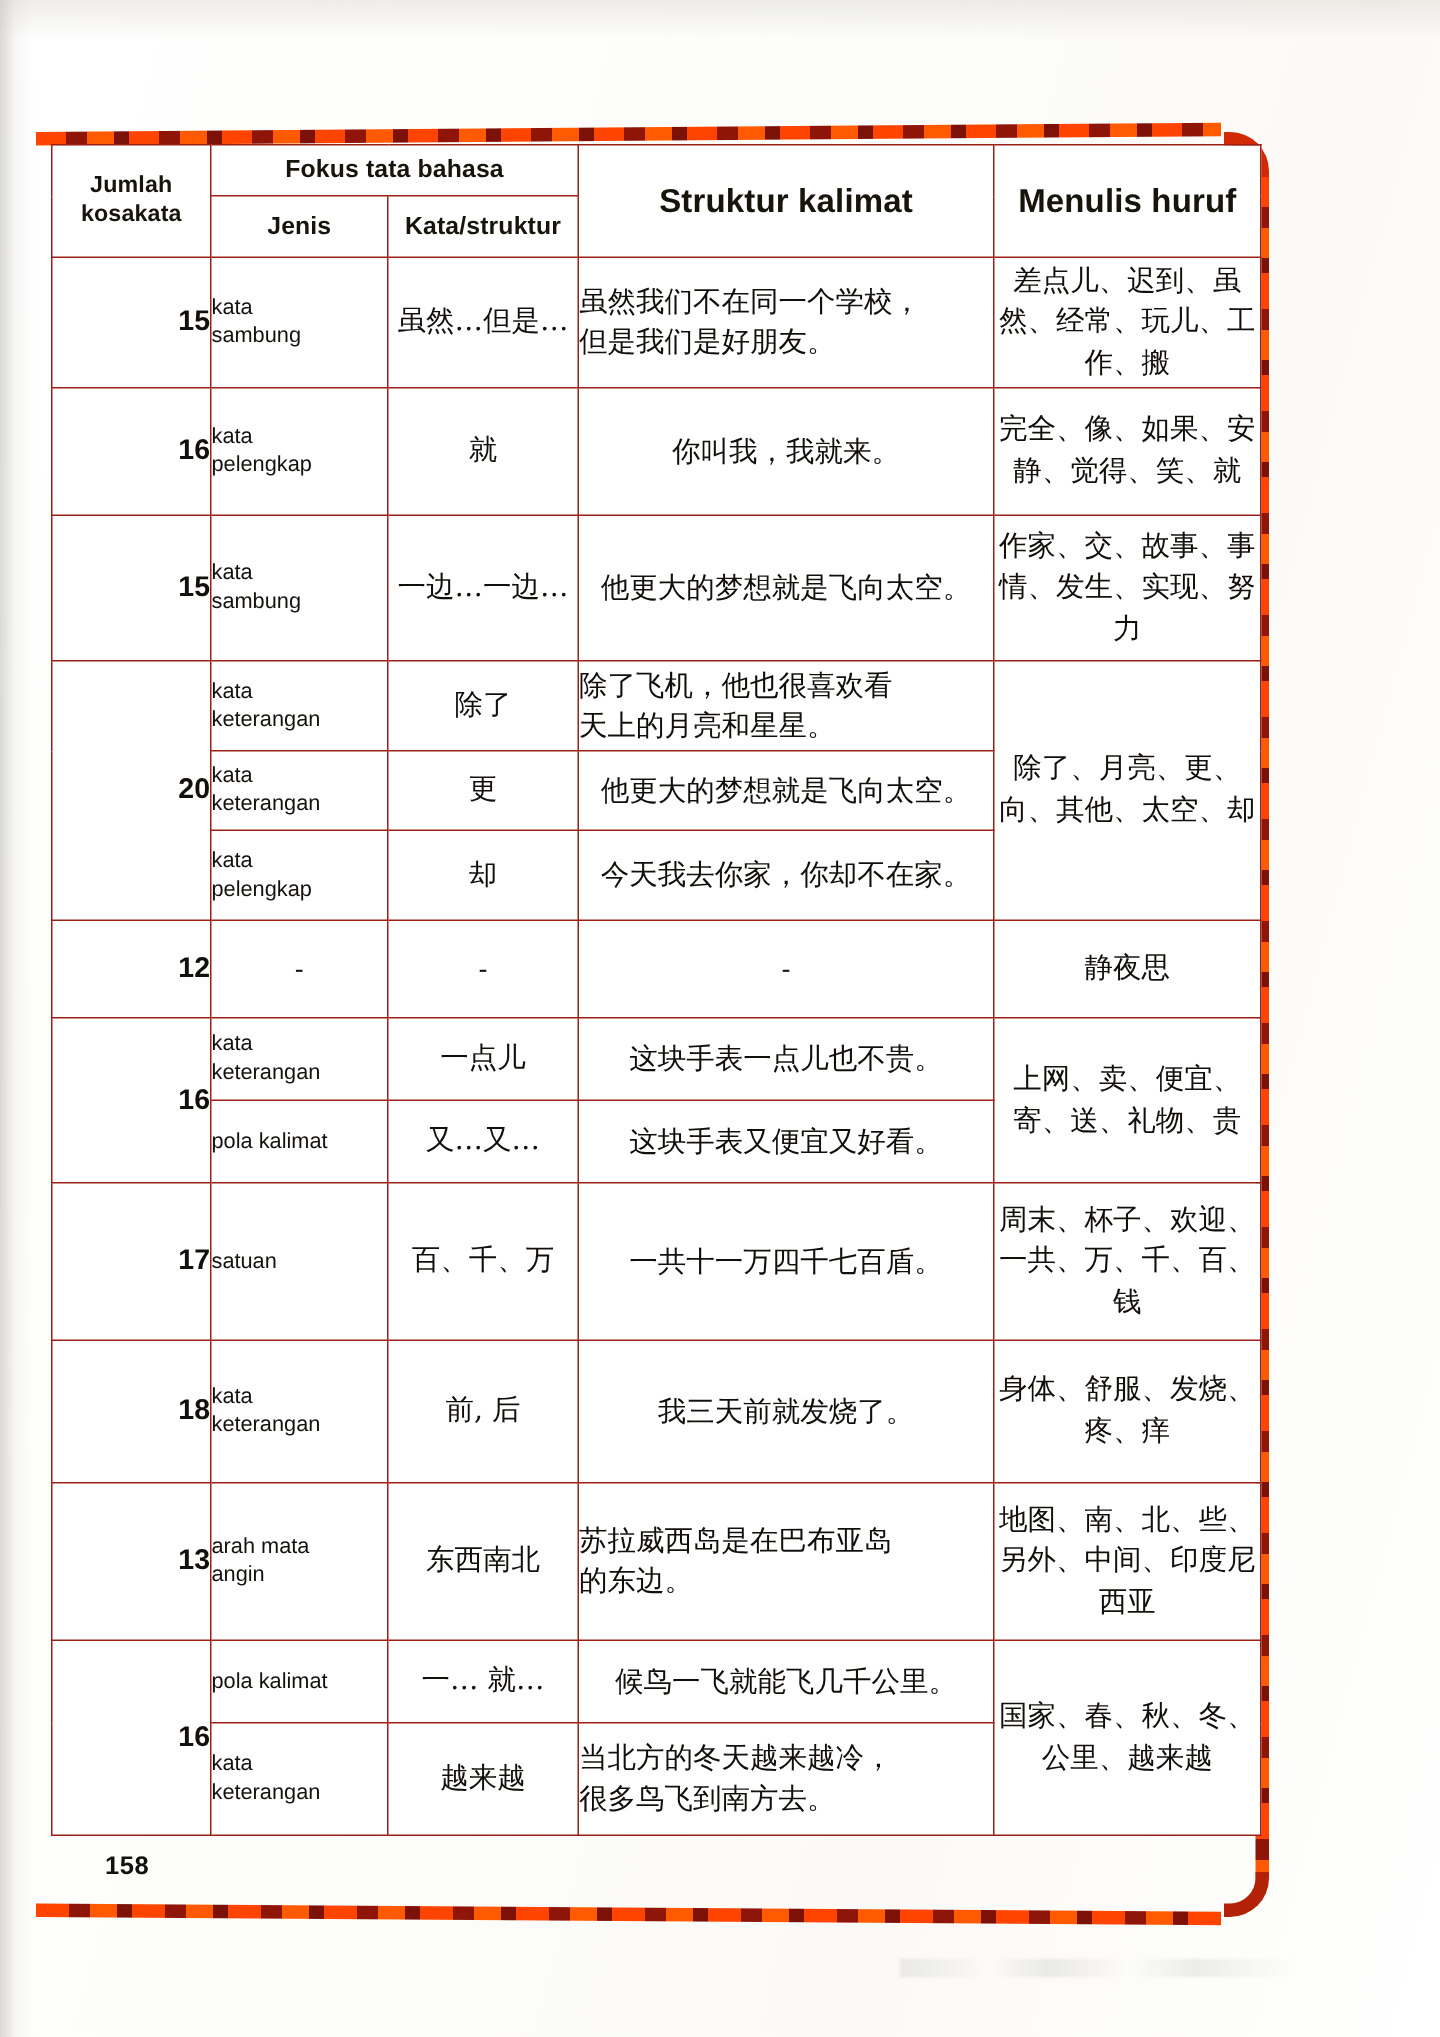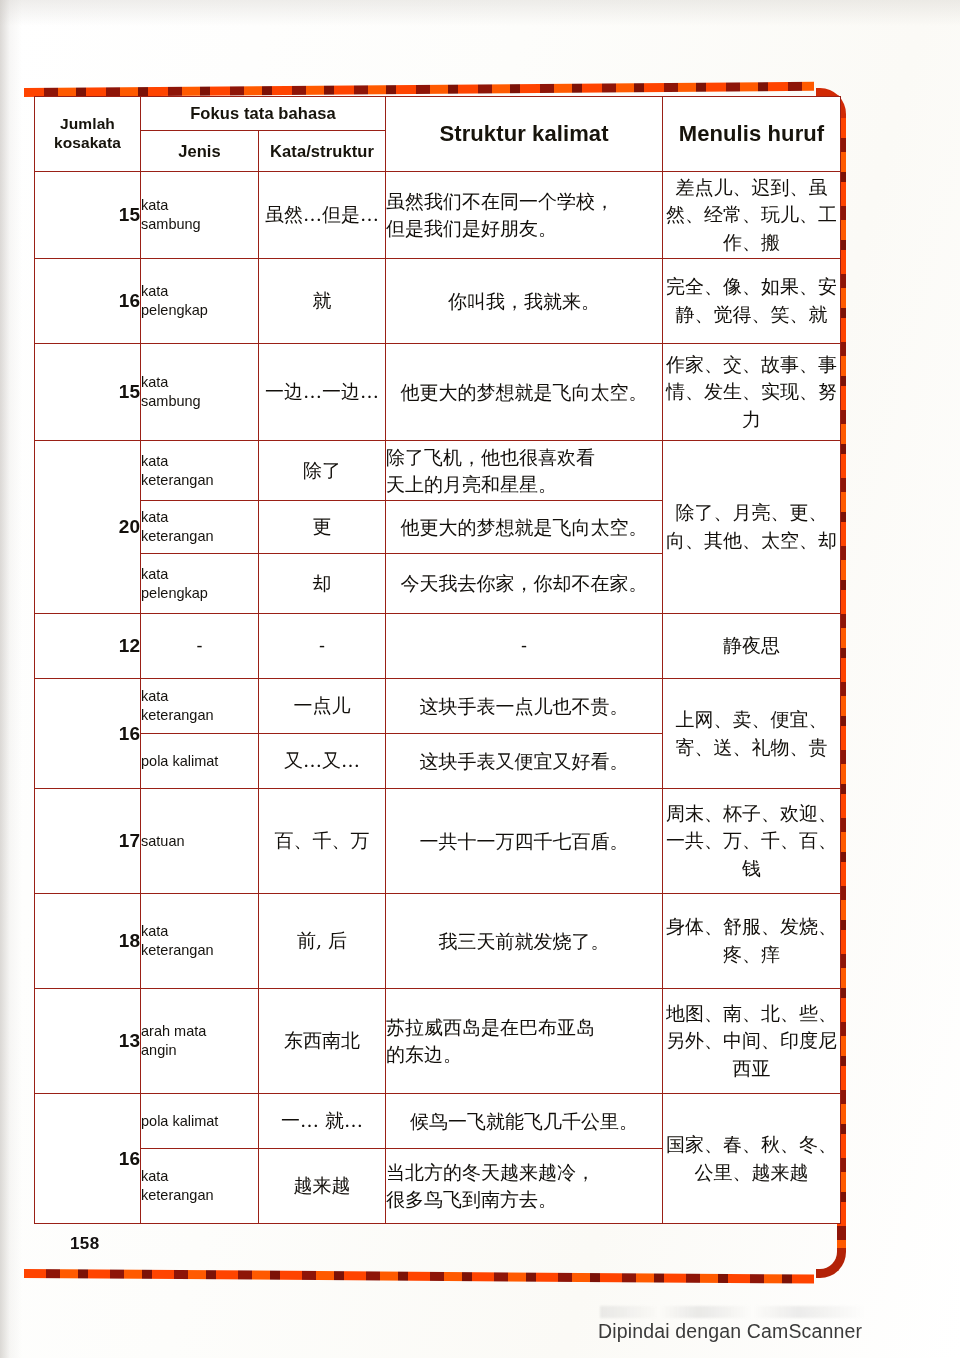--- a/index.html
+++ b/index.html
@@ -391,14 +391,13 @@
               <div>当北方的冬天越来越冷，</div>
               <div>很多鸟飞到南方去。</div>
             </td>
           </tr>
         </tbody>
     </table>
   </div>
 
   <div id="page-number">158</div>
   <div id="cam-smudge"></div>
-  <div id="camscanner">Dipindai dengan CamScanner</div>
 </div>
 
 </body></html>

